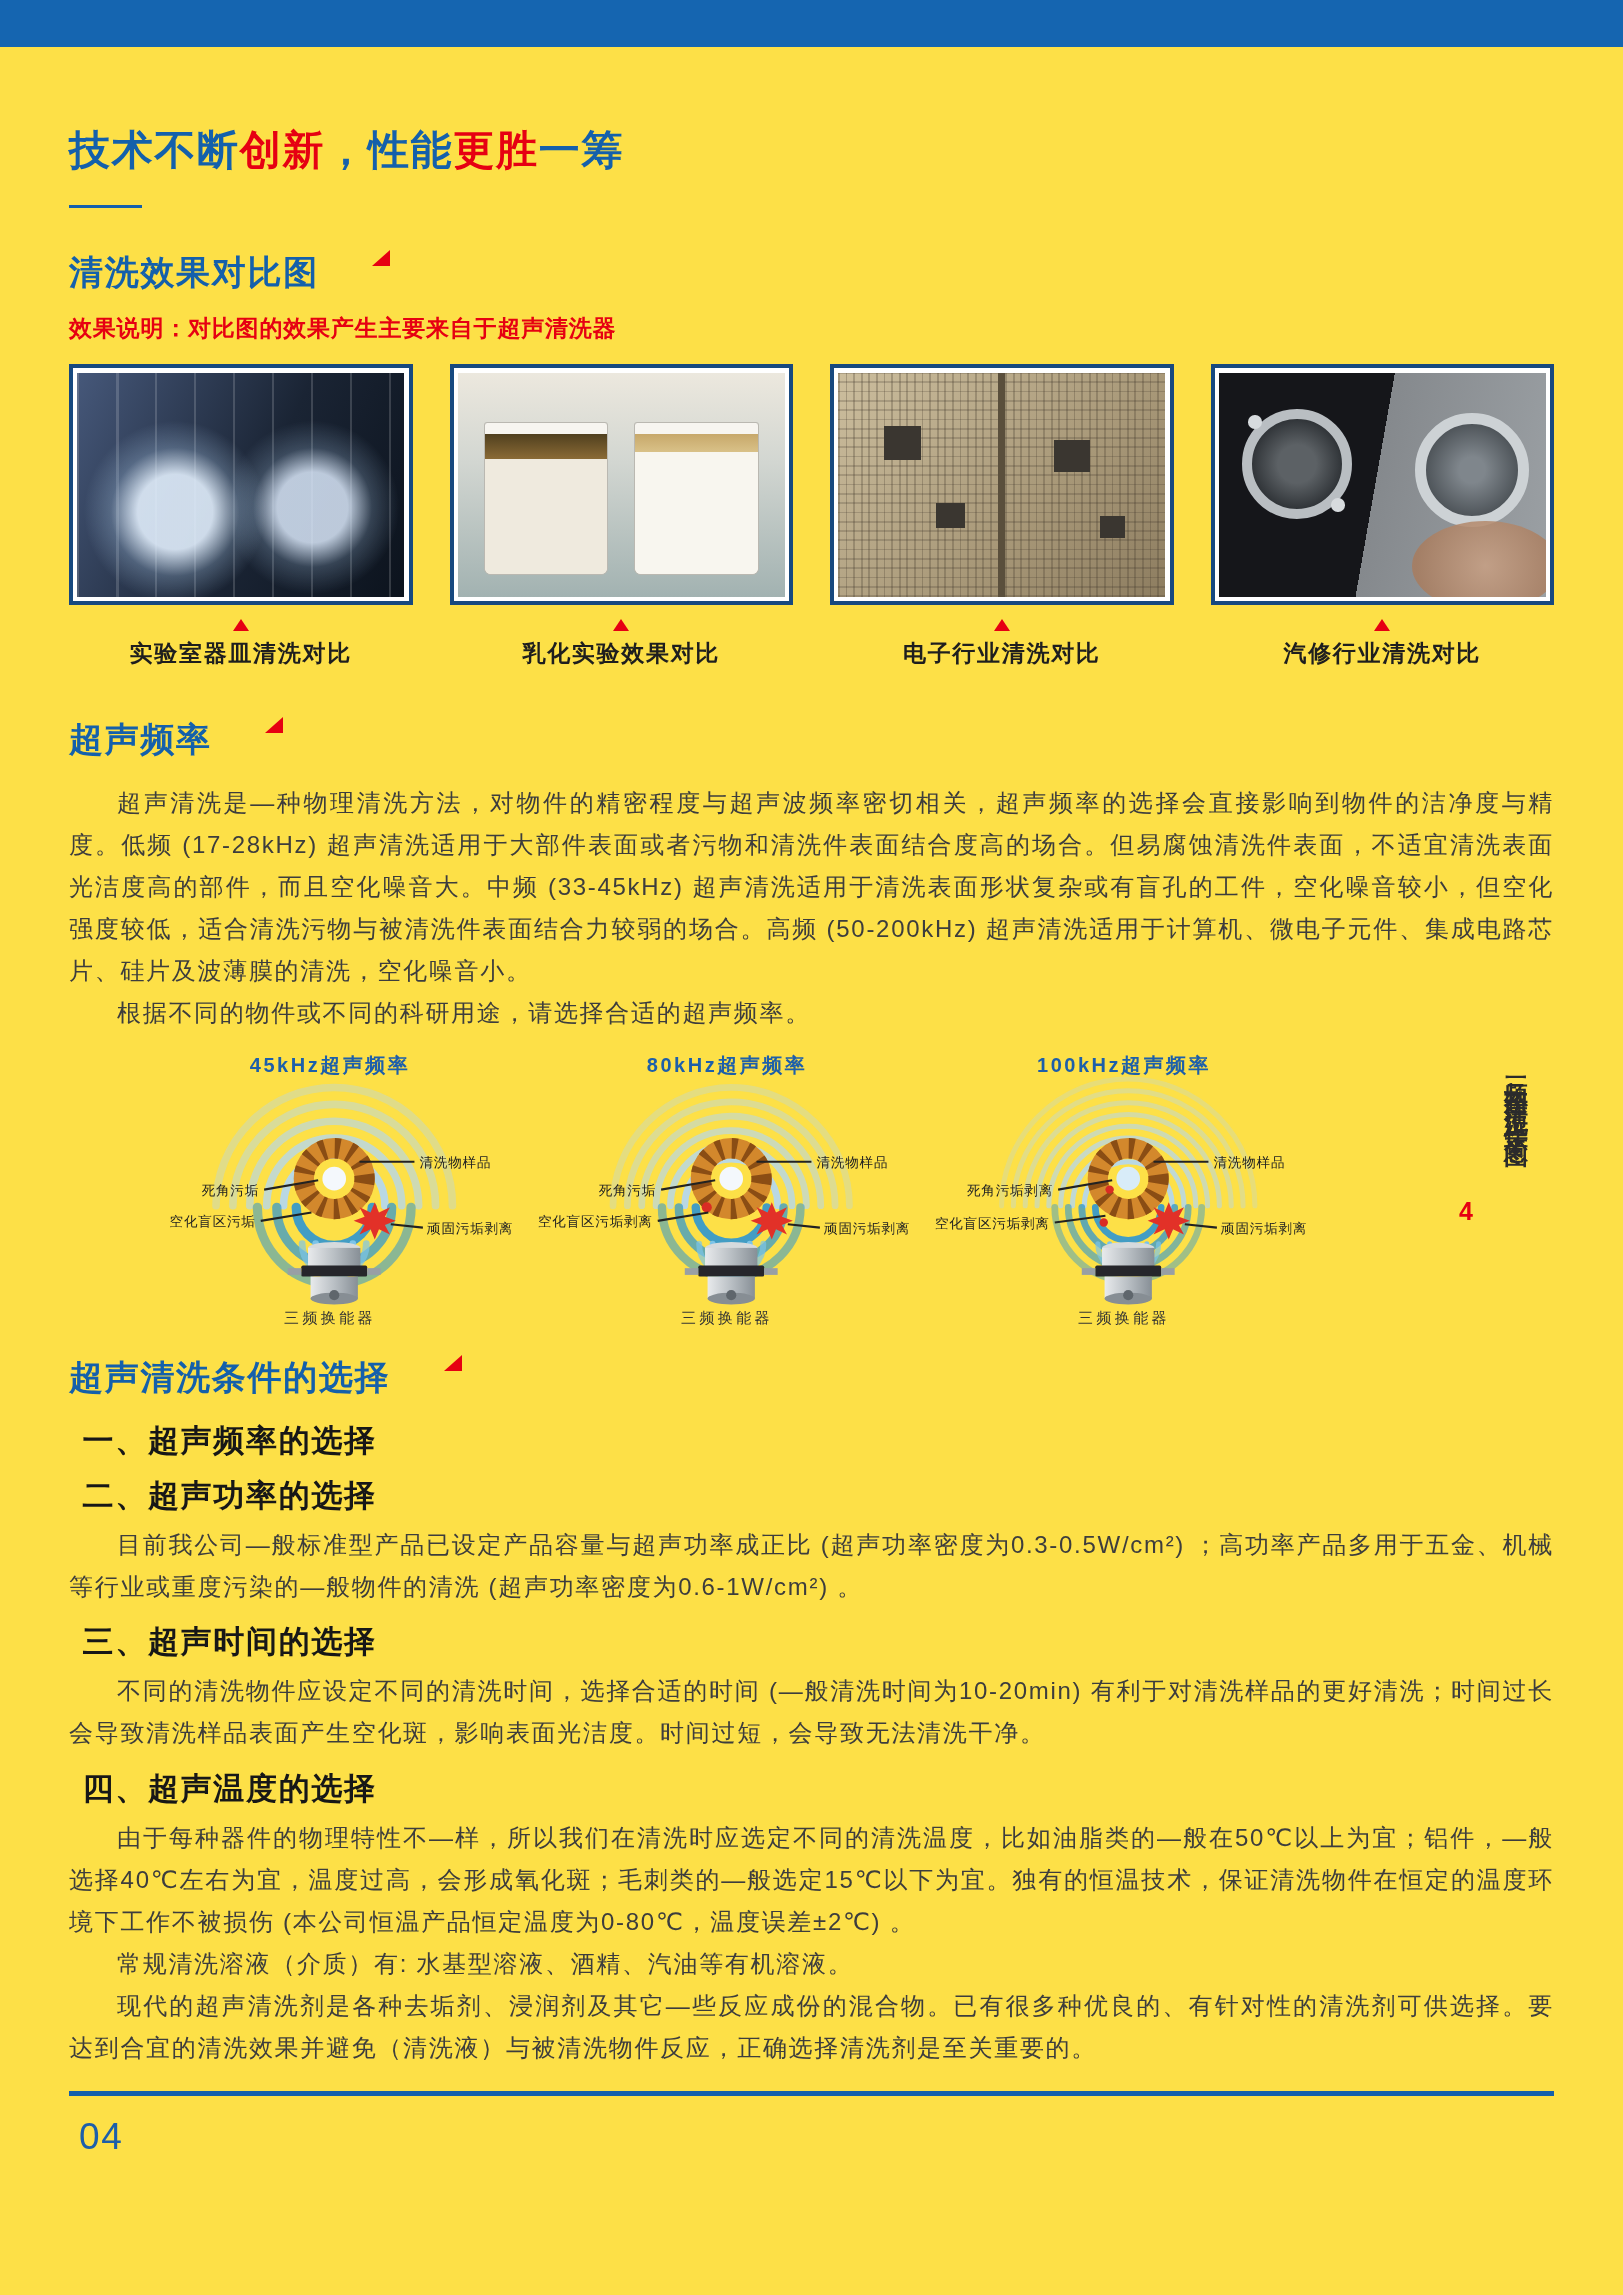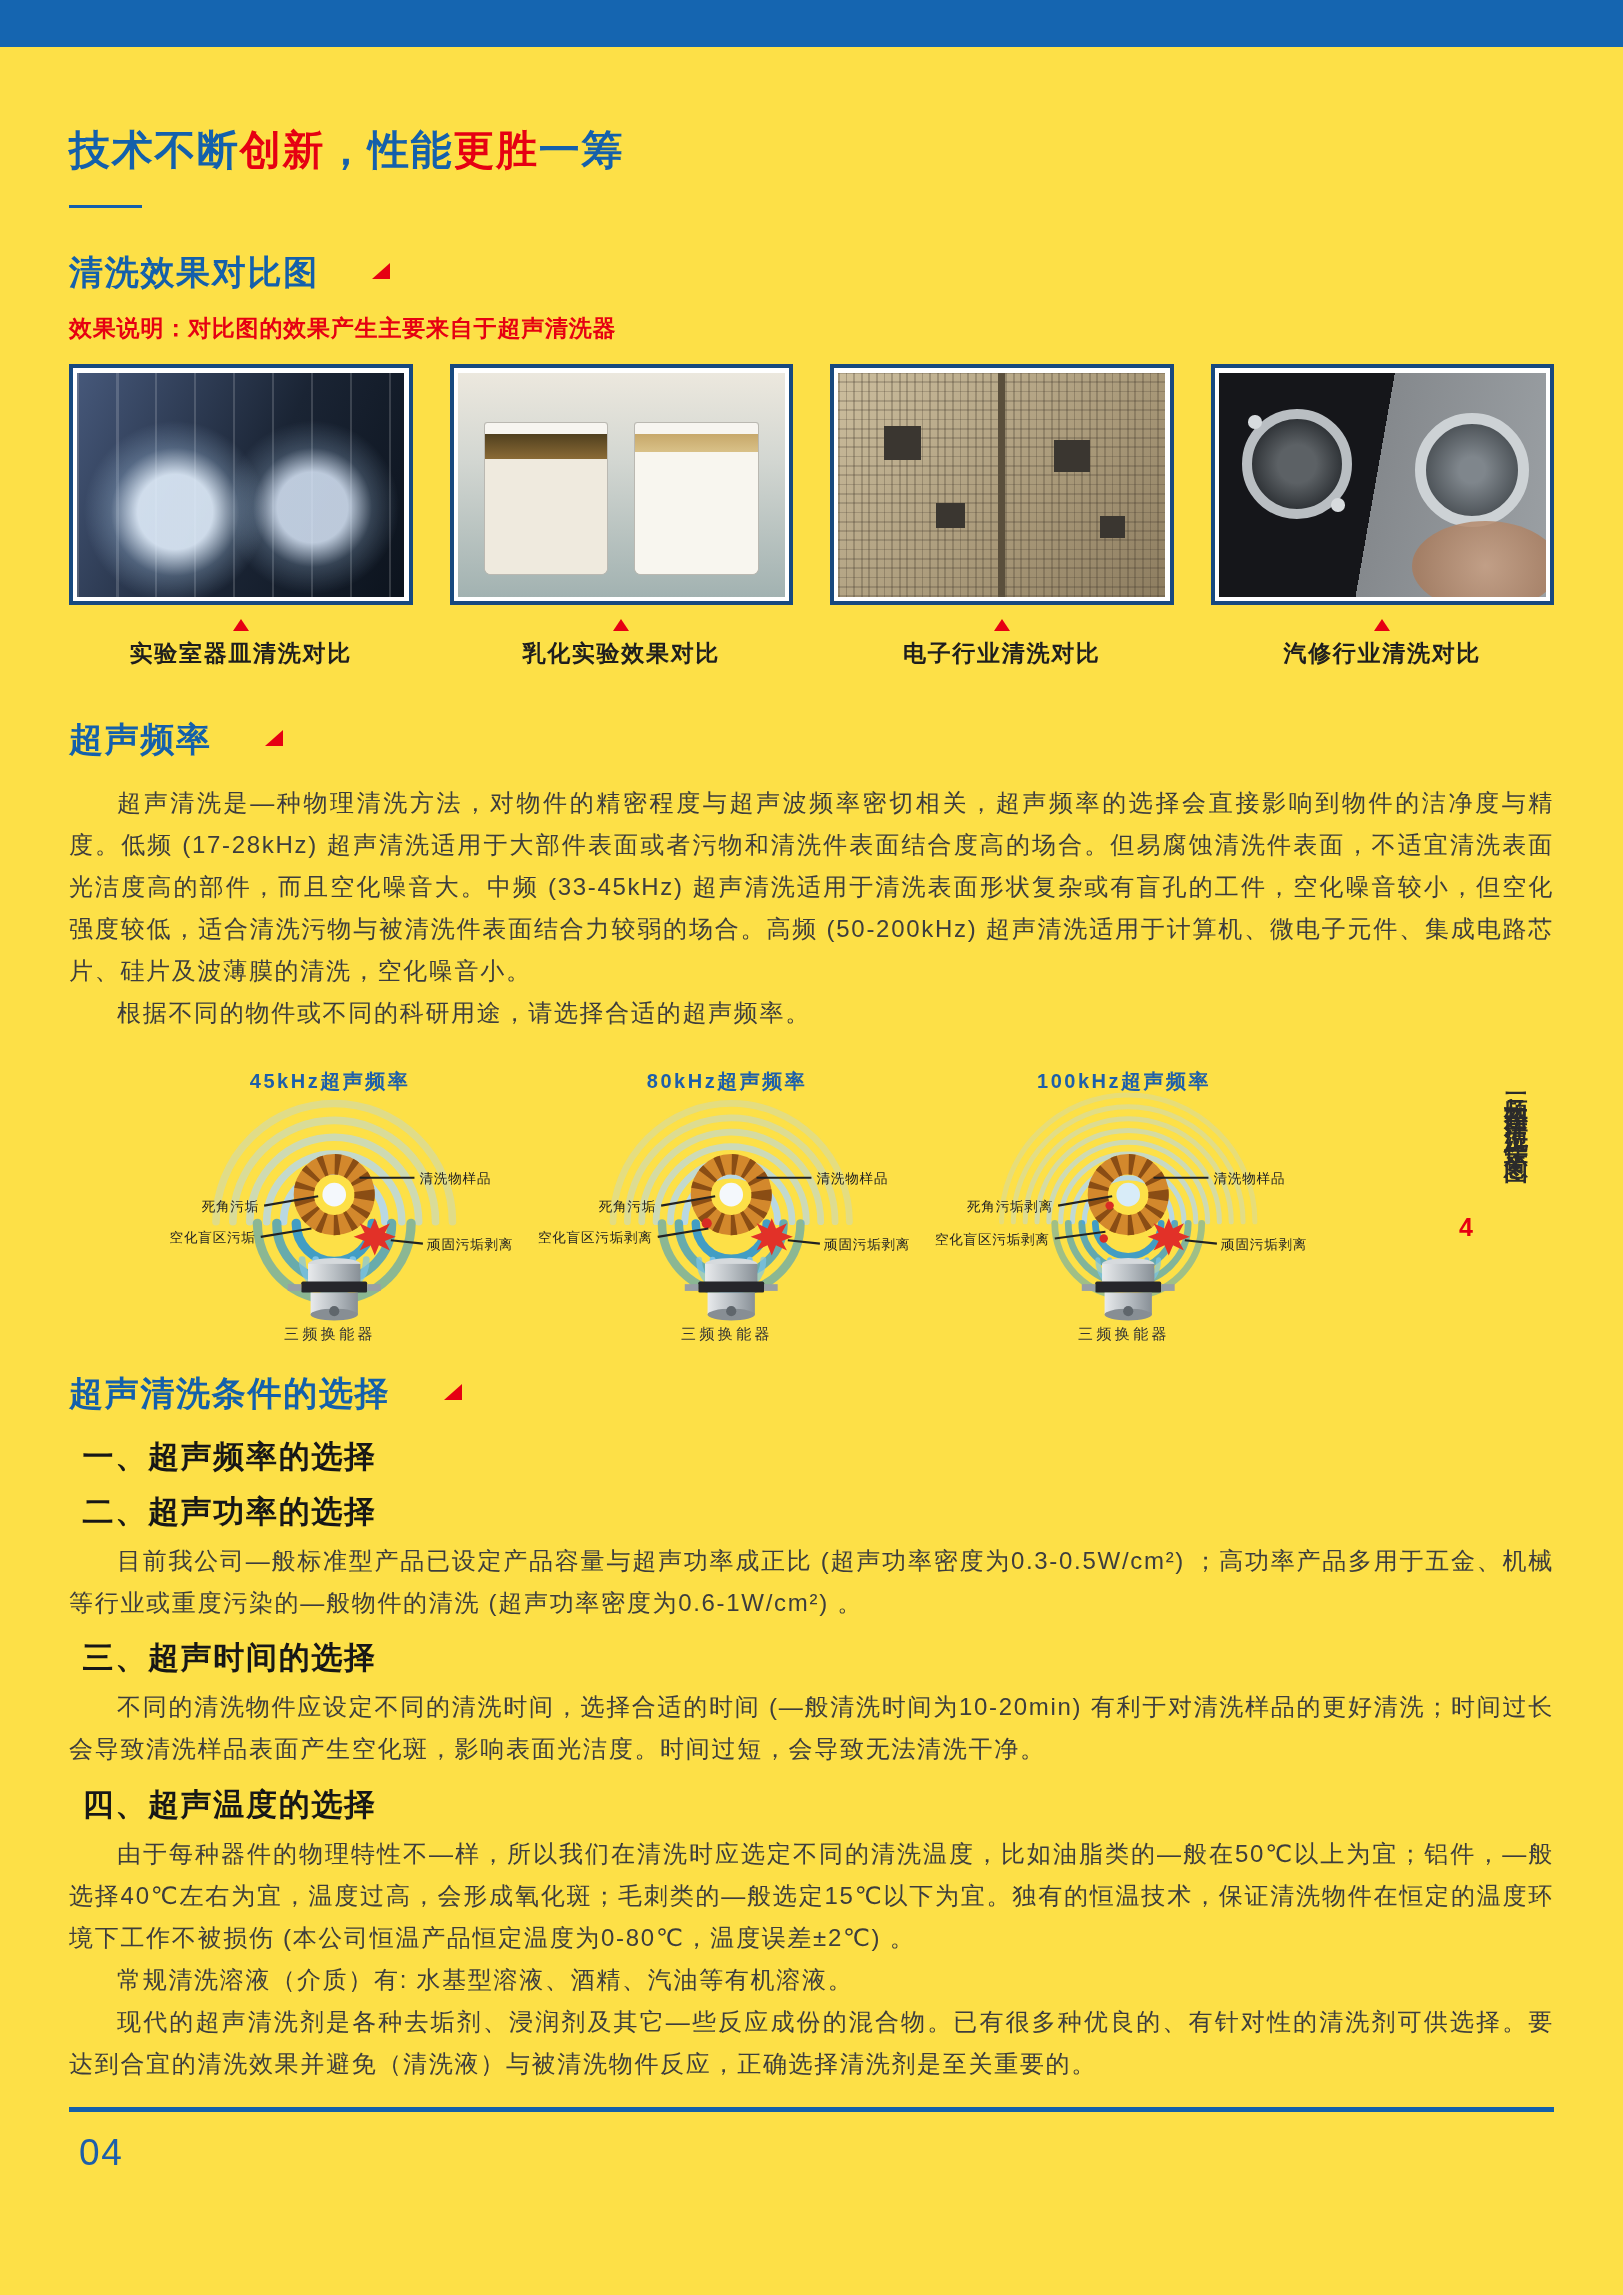--- a/index.html
+++ b/index.html
@@ -9,21 +9,21 @@
   .top-bar { width:100%; height:47px; background:#1565b0; }
   .content { padding:0 69px; }
 
   
   .main-title { margin-top:76px; font-size:41px; font-weight:bold; letter-spacing:1.7px; }
   .c-blue { color:#1460ab; }
   .c-red  { color:#e60012; }
   .title-underline { margin-top:27px; width:73px; height:3.4px; background:#1460ab; }
 
   
-  .section-heading { display:flex; align-items:center;gap:40px; }
+  .section-heading { display:flex; align-items:flex-start;gap:40px; }
   .sh-text { font-size:34px; font-weight:bold; color:#1460ab; letter-spacing:1.7px; }
   .red-tri { width:0; height:0; border-left:18.6px solid transparent; border-bottom:16px solid #e60012; margin:0 0 5px 13.5px; }
   .red-note { margin-top:17px; font-size:23px; font-weight:bold; color:#e60012; letter-spacing:0.8px; }
 
   
   .photo-row { margin-top:20px; display:flex; gap:37px; }
   .photo-item { flex:1; }
   .photo { position:relative; height:241px; border:4.2px solid #17497f; background:#fff; padding:4.2px; }
   .photo-inner { position:absolute; inset:4.2px; overflow:hidden; }
   .ph1 { background:
@@ -57,21 +57,21 @@
   .caption-tri { width:0; height:0; border-left:8.5px solid transparent; border-right:8.5px solid transparent;
     border-bottom:12.7px solid #e60012; margin:13.5px auto 0; }
   .photo-caption { margin-top:7.6px; text-align:center; font-size:23px; font-weight:bold; color:#1e1e1e; letter-spacing:1.7px; }
 
   
   .body-text { margin-top:18.6px; font-size:24px; line-height:42px; letter-spacing:1.7px;
     color:#3d3d3d; text-indent:2em; text-align:justify; }
   .body-text + .body-text { margin-top:0; }
 
   
-  .diagram-row { position:relative; margin-top:34px; height:279px; display:flex; justify-content:center; gap:59px; padding-right:169px; }
+  .diagram-row { position:relative; margin-top:18px; height:279px; display:flex; justify-content:center; gap:59px; padding-right:169px; }
   .diagram { width:338px; }
   .diagram-title { text-align:center; font-size:20px; font-weight:bold; color:#1d5faa; letter-spacing:2.5px; }
   .diagram svg { overflow:visible; display:block; }
   .diagram-caption { text-align:center; font-size:15px; color:#333; letter-spacing:3.4px; margin-top:1.7px; }
   .svg-label { font-size:16px; fill:#222; letter-spacing:1px; }
   .side-label { position:absolute; right:22px; top:5px; writing-mode:vertical-rl; font-size:24px; font-weight:bold;
     color:#2b2b2b; letter-spacing:6.8px; }
   .side-number { position:absolute; right:81px; top:145px; color:#e60012; font-size:25px; font-weight:bold; }
 
   

